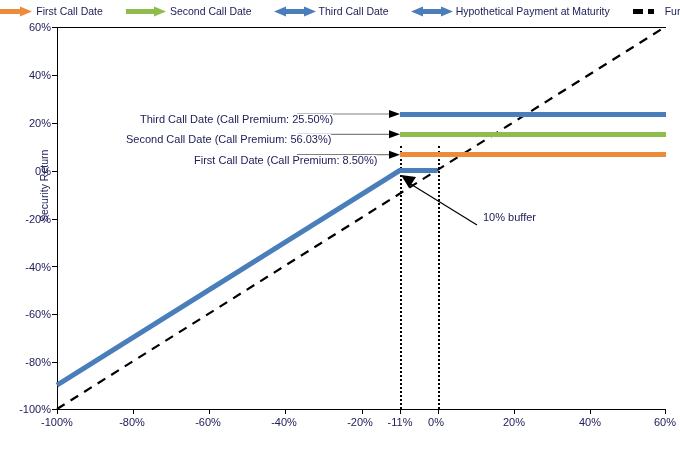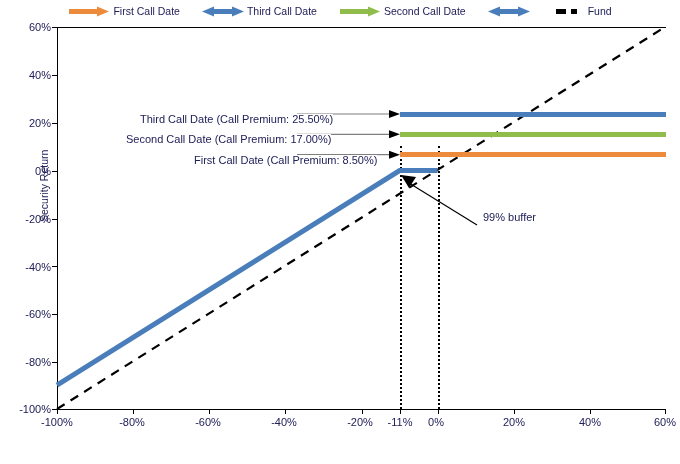--- a/index.html
+++ b/index.html
@@ -91,46 +91,47 @@
           <line x1="1" y1="5.5" x2="31" y2="5.5" stroke="#ED8B3C" stroke-width="5"></line>
           <path d="M29 0.5 L41 5.5 L29 10.5 Z" fill="#ED8B3C"></path>
         </svg>
       </span>
       <span class="legend-label">First Call Date</span>
     </div>
 
     <div class="legend-item">
       <span class="legend-mark">
         <svg width="42" height="11" viewBox="0 0 42 11">
+          <line x1="1" y1="5.5" x2="31" y2="5.5" stroke="#8FBC4B" stroke-width="5"></line>
+          <path d="M29 0.5 L41 5.5 L29 10.5 Z" fill="#8FBC4B"></path>
+        </svg>
+      </span>
+      <span class="legend-label">Second Call Date</span>
+    </div>
+
+    <div class="legend-item">
+      <span class="legend-mark">
+        <svg width="42" height="11" viewBox="0 0 42 11">
           <line x1="10" y1="5.5" x2="33" y2="5.5" stroke="#4A7EBB" stroke-width="5"></line>
           <path d="M12 0.5 L0 5.5 L12 10.5 Z" fill="#4A7EBB"></path>
           <path d="M30 0.5 L42 5.5 L30 10.5 Z" fill="#4A7EBB"></path>
         </svg>
       </span>
       <span class="legend-label">Third Call Date</span>
     </div>
 
     <div class="legend-item">
       <span class="legend-mark">
         <svg width="42" height="11" viewBox="0 0 42 11">
-          <line x1="1" y1="5.5" x2="31" y2="5.5" stroke="#8FBC4B" stroke-width="5"></line>
-          <path d="M29 0.5 L41 5.5 L29 10.5 Z" fill="#8FBC4B"></path>
-        </svg>
-      </span>
-      <span class="legend-label">Second Call Date</span>
-    </div>
-
-    <div class="legend-item">
-      <span class="legend-mark">
-        <svg width="42" height="11" viewBox="0 0 42 11">
           <line x1="10" y1="5.5" x2="33" y2="5.5" stroke="#4A7EBB" stroke-width="5"></line>
           <path d="M12 0.5 L0 5.5 L12 10.5 Z" fill="#4A7EBB"></path>
           <path d="M30 0.5 L42 5.5 L30 10.5 Z" fill="#4A7EBB"></path>
         </svg>
       </span>
+      <span class="legend-label">Hypothetical Payment at Maturity</span>
     </div>
 
     <div class="legend-item">
       <span class="legend-mark" style="width:30px;">
         <svg width="30" height="11" viewBox="0 0 30 11">
           <line x1="1" y1="5.5" x2="11" y2="5.5" stroke="#000" stroke-width="5"></line>
           <line x1="16" y1="5.5" x2="22" y2="5.5" stroke="#000" stroke-width="5"></line>
         </svg>
       </span>
       <span class="legend-label">Fund</span>
@@ -206,19 +207,19 @@
   <div class="xlab" style="left:183px;top:417px;width:50px;">-60%</div>
   <div class="xlab" style="left:259px;top:417px;width:50px;">-40%</div>
   <div class="xlab" style="left:335px;top:417px;width:50px;">-20%</div>
   <div class="xlab" style="left:375px;top:417px;width:50px;">-11%</div>
   <div class="xlab" style="left:414px;top:417px;width:44px;">0%</div>
   <div class="xlab" style="left:489px;top:417px;width:50px;">20%</div>
   <div class="xlab" style="left:565px;top:417px;width:50px;">40%</div>
   <div class="xlab" style="left:640px;top:417px;width:50px;">60%</div>
 
   <div class="callout" style="left:140px;top:114px;">Third Call Date (Call Premium: 25.50%)</div>
-  <div class="callout" style="left:126px;top:134px;">Second Call Date (Call Premium: 17.00%)</div>
+  <div class="callout" style="left:126px;top:134px;">Second Call Date (Call Premium: 56.03%)</div>
   <div class="callout" style="left:150px;top:155px;padding-left:44px;">First Call Date (Call Premium: 8.50%)</div>
-  <div class="buffer-note" style="left:483px;top:212px;">99% buffer</div>
+  <div class="buffer-note" style="left:483px;top:212px;">10% buffer</div>
 
   <div class="ytitle">Security Return</div>
 
 </div>
 
 </body></html>

